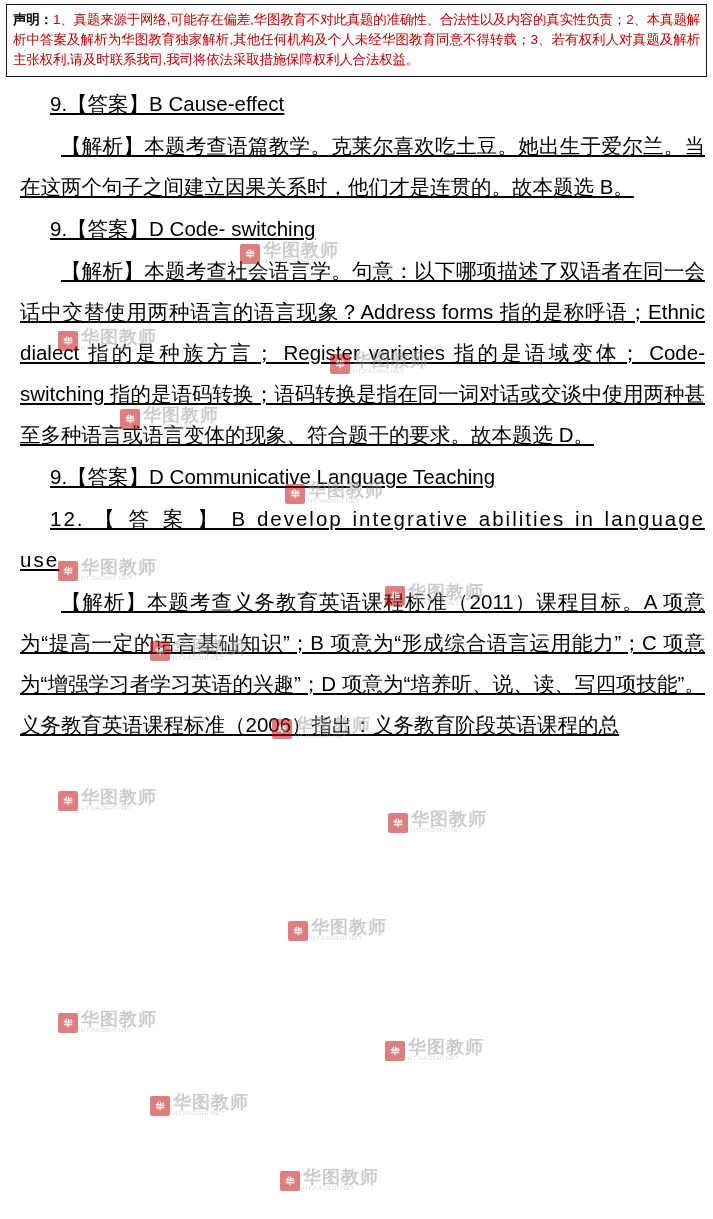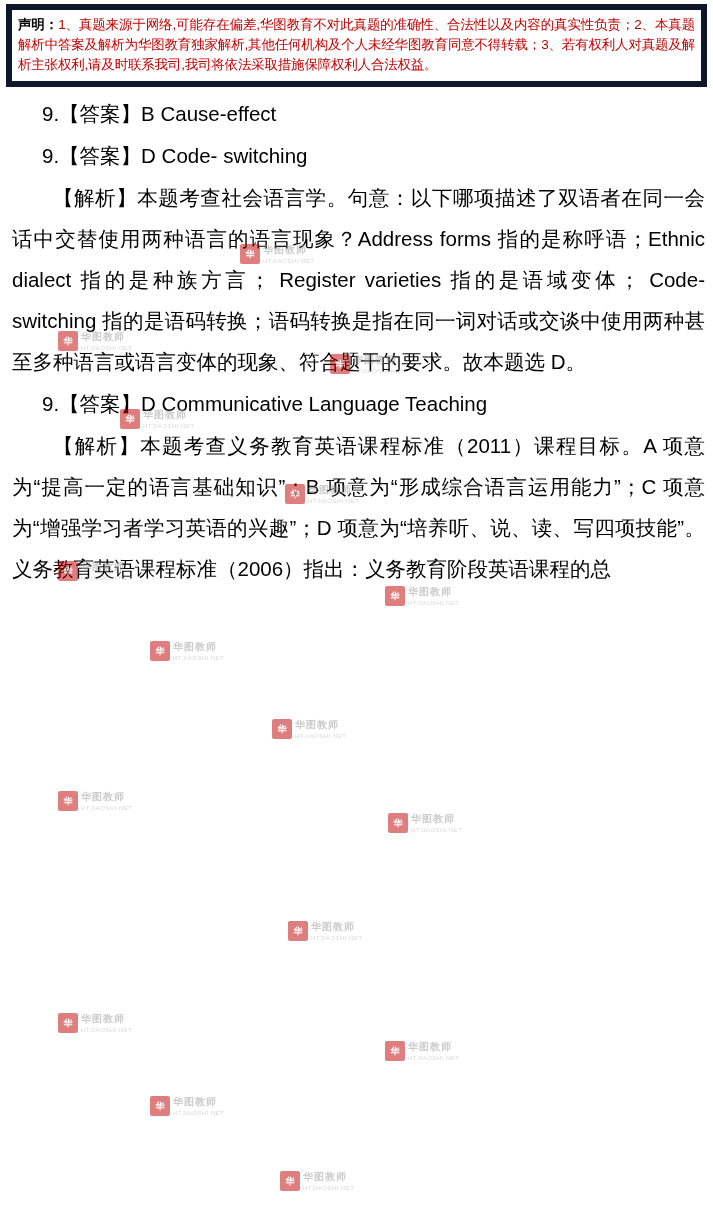--- a/index.html
+++ b/index.html
@@ -13,42 +13,43 @@
     position: relative;
     overflow: hidden;
     font-family: "Liberation Sans", sans-serif;
     color: #000000;
   }
 
   
   .disclaimer {
     position: relative;
     margin: 4px 6px 0 6px;
-    border: 6px solid #0f172a;
+    border: 1px solid #0f172a;
     padding: 5px 6px 6px 6px;
     box-sizing: border-box;
   }
   .disclaimer p {
     margin: 0;
     font-size: 13.5px;
     line-height: 20px;
     color: #c00000;
     text-align: justify;
     letter-spacing: -0.2px;
   }
   .disclaimer .lead {
     color: #000000;
     font-weight: bold;
   }
 
   
   .content {
     position: relative;
-    margin: 6px 8px 0 12px;
+    margin: 6px 8px 0 20px;
     z-index: 2;
+    text-decoration: underline;
   }
   .para {
     margin: 0 0 1px 0;
     font-size: 20.5px;
     line-height: 41px;
     text-align: justify;
     text-justify: inter-ideograph;
     letter-spacing: 0px;
   }
   .indent {
@@ -84,21 +85,21 @@
     line-height: 20px;
     text-align: center;
     font-weight: bold;
     border-radius: 2px;
     margin-right: 3px;
   }
   .wm .wm-txt {
     display: inline-block;
   }
   .wm .wm-main {
-    font-size: 10px;
+    font-size: 18px;
     font-weight: bold;
     color: #9a9a9a;
     letter-spacing: 1px;
     display: block;
     line-height: 14px;
   }
   .wm .wm-sub {
     font-size: 6px;
     color: #b0b0b0;
     letter-spacing: 0.5px;
@@ -109,26 +110,28 @@
 </head>
 <body>
 
 <div class="disclaimer">
   <p><span class="lead">声明：</span><span>1、真题来源于网络,可能存在偏差,华图教育不对此真题的准确性、合法性以及内容的真实性负责；2、本真题解析中答案及解析为华图教育独家解析,其他任何机构及个人未经华图教育同意不得转载；3、若有权利人对真题及解析主张权利,请及时联系我司,我司将依法采取措施保障权利人合法权益。</span></p>
 </div>
 
 <div class="content">
 
   <p class="para indent-sm">9.【答案】B Cause-effect</p>
+  <p class="para indent">【解析】本题考查语篇教学。克莱尔喜欢吃土豆。她出生于爱尔兰。当在这两个句子之间建立因果关系时，他们才是连贯的。故本题选 B。</p>
 
   <p class="para indent-sm">9.【答案】D Code- switching</p>
   <p class="para indent">【解析】本题考查社会语言学。句意：以下哪项描述了双语者在同一会话中交替使用两种语言的语言现象？Address forms 指的是称呼语；Ethnic dialect 指的是种族方言； Register varieties 指的是语域变体； Code-switching 指的是语码转换；语码转换是指在同一词对话或交谈中使用两种甚至多种语言或语言变体的现象、符合题干的要求。故本题选 D。</p>
 
   <p class="para indent-sm">9.【答案】D Communicative Language Teaching</p>
 
+  <p class="para indent-sm spread">12. 【 答 案 】 B develop integrative abilities in language use</p>
   <p class="para indent">【解析】本题考查义务教育英语课程标准（2011）课程目标。A 项意为“提高一定的语言基础知识”；B 项意为“形成综合语言运用能力”；C 项意为“增强学习者学习英语的兴趣”；D 项意为“培养听、说、读、写四项技能”。义务教育英语课程标准（2006）指出：义务教育阶段英语课程的总</p>
 
 </div>
 
 <div class="wm-layer">
   <div class="wm" style="left:240px; top:243px;">
     <span class="mark">华</span>
     <span class="wm-txt">
       <span class="wm-main">华图教师</span>
       <span class="wm-sub">HTJIAOSHI.NET</span>

